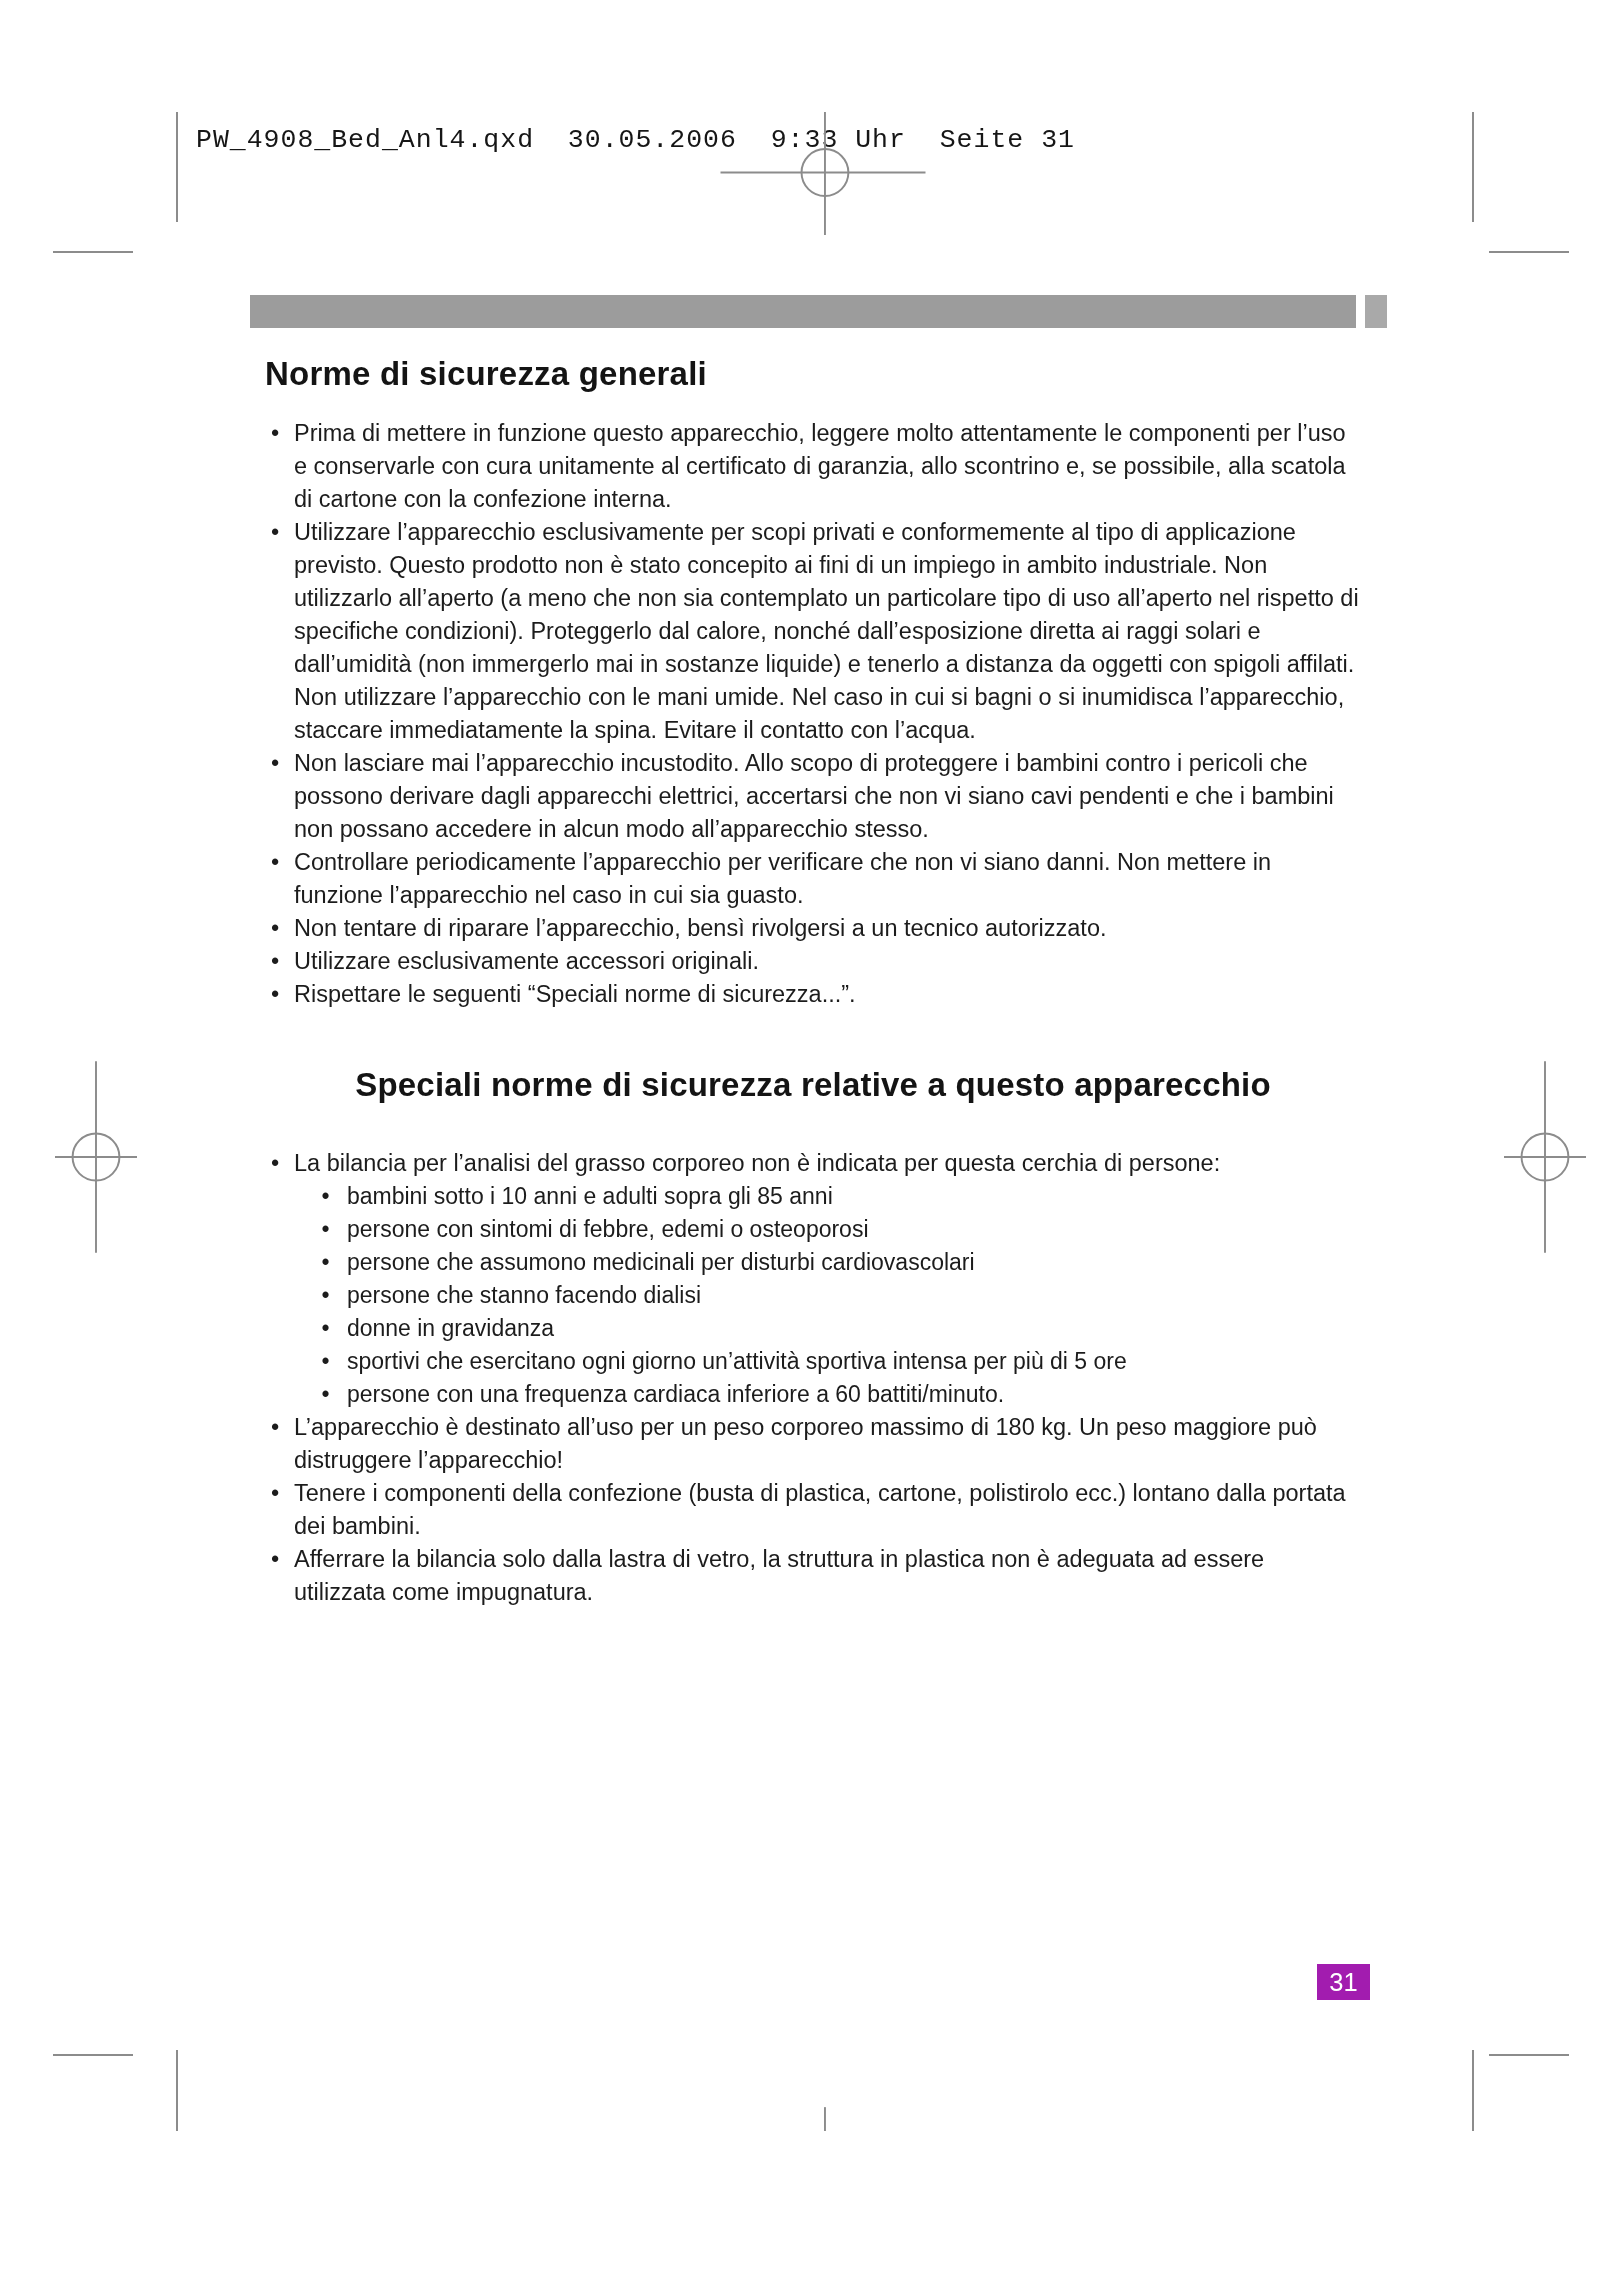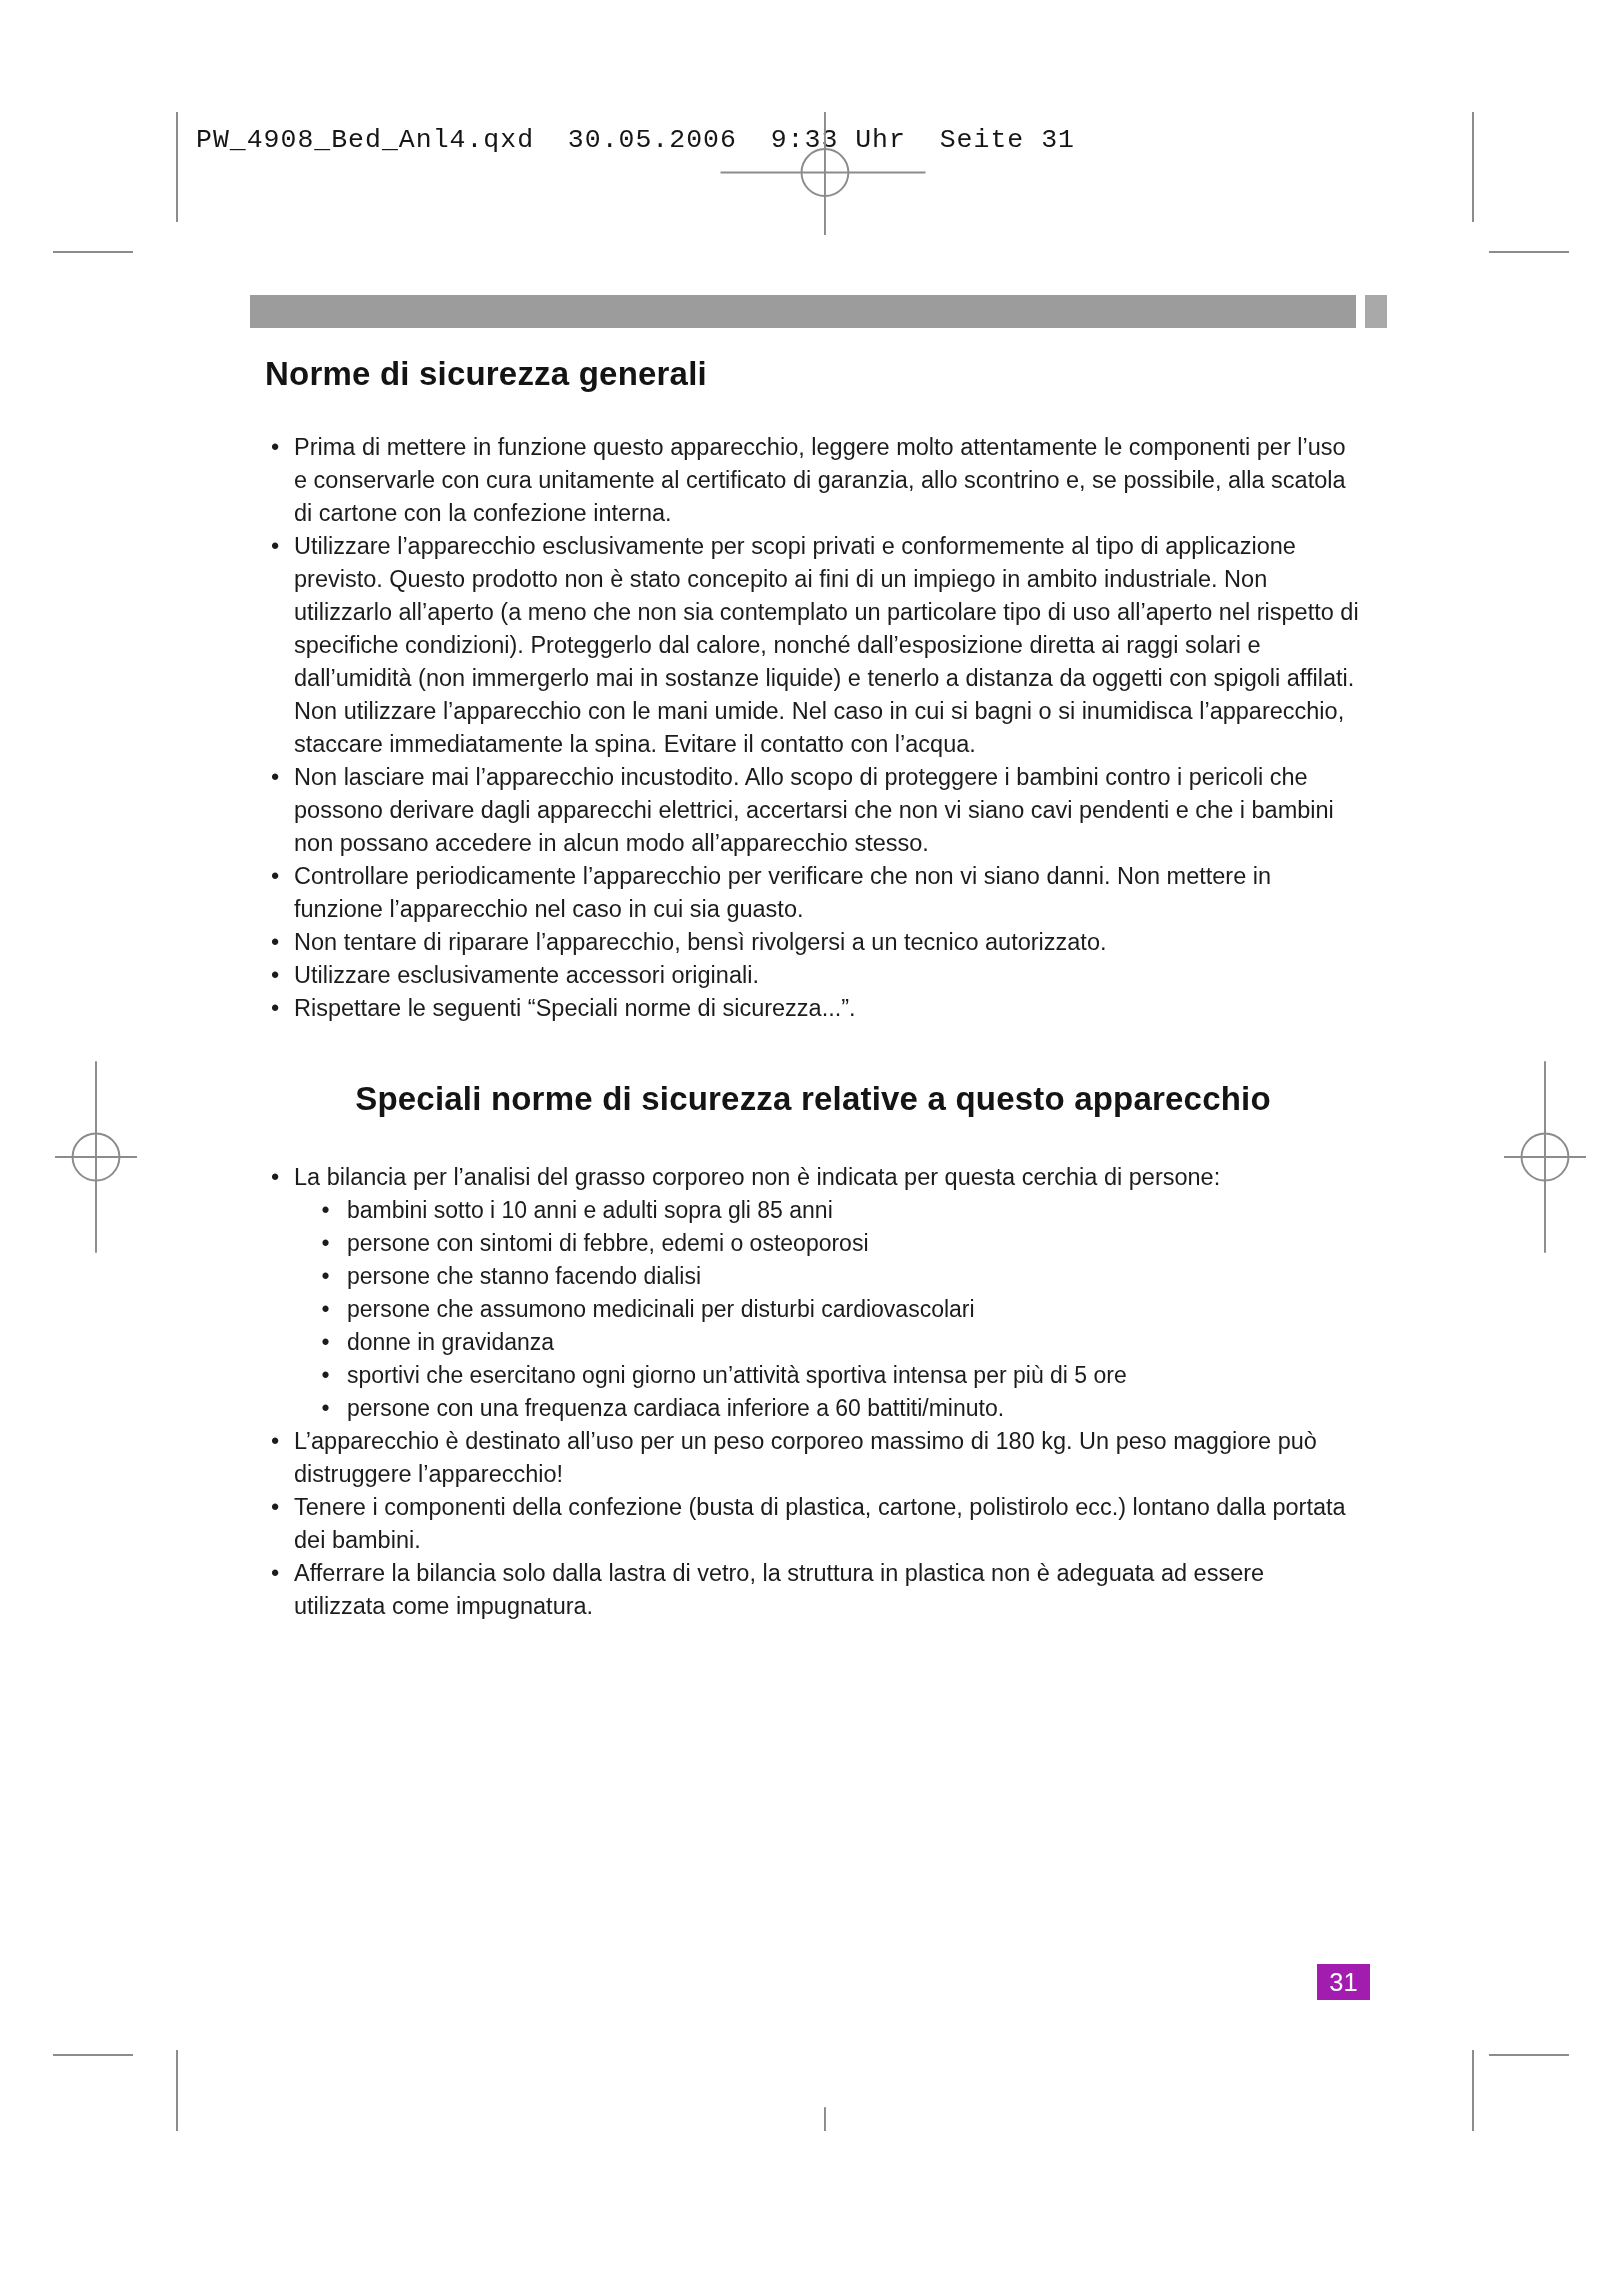--- a/index.html
+++ b/index.html
@@ -60,21 +60,21 @@
   .content {
     position: absolute;
     left: 265px;
     top: 355px;
     width: 1096px;
   }
   .title-1 {
     font-size: 33px;
     font-weight: bold;
     letter-spacing: 0.2px;
-    margin: 0 0 38px 0;
+    margin: 0 0 24px 0;
     color: #141414;
   }
   .title-2 {
     font-size: 33px;
     font-weight: bold;
     letter-spacing: 0.2px;
     margin: 55px 0 43px 0;
     color: #141414;
     text-align: center;
   }
@@ -176,22 +176,22 @@
     </ul>
 
     <h1 class="title-2">Speciali norme di sicurezza relative a questo apparecchio</h1>
 
     <ul class="bullets">
       <li>
         <span>La bilancia per l’analisi del grasso corporeo non è indicata per questa cerchia di persone:</span>
         <ul class="sub-bullets">
           <li>bambini sotto i 10 anni e adulti sopra gli 85 anni</li>
           <li>persone con sintomi di febbre, edemi o osteoporosi</li>
+          <li>persone che assumono medicinali per disturbi cardiovascolari</li>
           <li>persone che stanno facendo dialisi</li>
-          <li>persone che assumono medicinali per disturbi cardiovascolari</li>
           <li>donne in gravidanza</li>
           <li>sportivi che esercitano ogni giorno un’attività sportiva intensa per più di 5 ore</li>
           <li>persone con una frequenza cardiaca inferiore a 60 battiti/minuto.</li>
         </ul>
       </li>
       <li>L’apparecchio è destinato all’uso per un peso corporeo massimo di 180 kg. Un peso maggiore può distruggere l’apparecchio!</li>
       <li>Tenere i componenti della confezione (busta di plastica, cartone, polistirolo ecc.) lontano dalla portata dei bambini.</li>
       <li>Afferrare la bilancia solo dalla lastra di vetro, la struttura in plastica non è adeguata ad essere utilizzata come impugnatura.</li>
     </ul>
 

